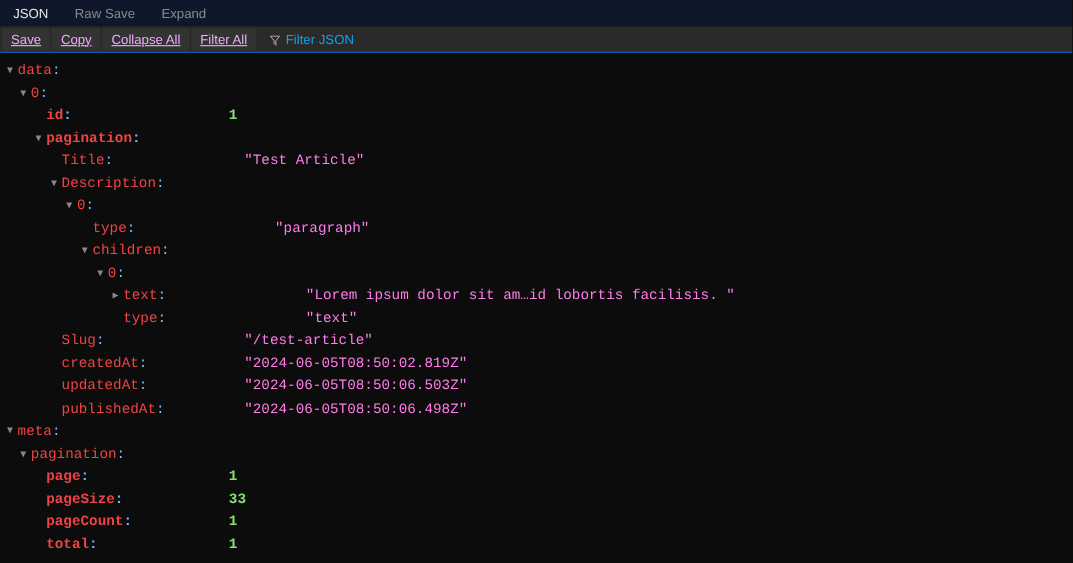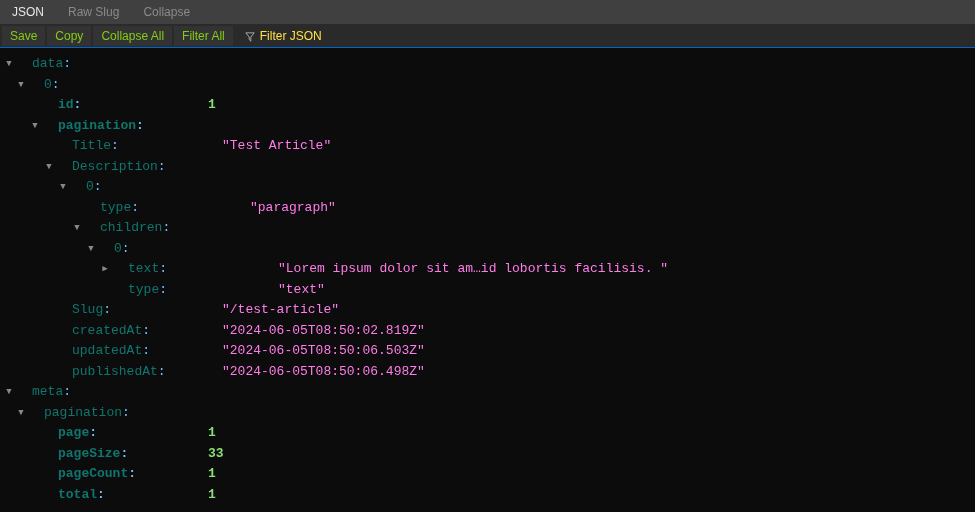--- a/index.html
+++ b/index.html
@@ -7,21 +7,21 @@
       background: #0c0c0c;
       color: #d4d4d4;
       font-family: Consolas, 'Courier New', monospace;
       font-size: 13px;
       width: 975px;
       height: 512px;
       overflow: hidden;
     }
     .tabs {
       display: flex;
-      background: #404040;
+      background: #0f172a;
       height: 24px;
       align-items: center;
       text-align: center;
     }
     .tab {
       padding: 4px 12px;
       color: #8a8a8a;
       font-family: -apple-system, 'Segoe UI', sans-serif;
       font-size: 12px;
       cursor: pointer;
@@ -33,33 +33,34 @@
       display: flex;
       background: #2a2a2a;
       height: 24px;
       align-items: center;
       border-bottom: 1px solid #0066cc;
       gap: 2px;
       padding-left: 2px;
     }
     .btn {
       padding: 3px 8px;
-      color: #84cc16;
+      color: #f0abfc;
       font-family: -apple-system, 'Segoe UI', sans-serif;
       font-size: 12px;
       cursor: pointer;
       background: #333;
       border: none;
+      text-decoration: underline;
     }
     .filter-btn {
       display: flex;
       align-items: center;
       gap: 5px;
       padding: 3px 10px;
-      color: #fde047;
+      color: #0ea5e9;
       font-family: -apple-system, 'Segoe UI', sans-serif;
       font-size: 12px;
       cursor: pointer;
       background: transparent;
       border: none;
     }
     .filter-icon {
       width: 10px;
       height: 10px;
       display: inline-block;
@@ -79,22 +80,21 @@
       color: #888888;
       cursor: pointer;
       font-size: 9px;
       margin-right: 2px;
       user-select: none;
     }
     .twisty.down::before { content: '▼'; }
     .twisty.right::before { content: '▶'; }
     .twisty.none { visibility: hidden; }
     .key {
-      color: #0f766e;
-      margin-left: 16px;
+      color: #ef4444;
     }
     .colon { color: #75bfff; }
     .val-num { color: #86de74; }
     .val-str { color: #ff7de9; }
     .key-area {
       min-width: 178px;
       display: inline-flex;
     }
     .ind0 { padding-left: 0px; }
     .ind1 { padding-left: 12px; }
@@ -103,22 +103,22 @@
     .ind4 { padding-left: 54px; }
     .ind5 { padding-left: 68px; }
     .ind6 { padding-left: 82px; }
     .ind7 { padding-left: 96px; }
   </style>
 </head>
 <body>
 
 <div class="tabs">
   <div class="tab active">JSON</div>
-  <div class="tab">Raw Slug</div>
-  <div class="tab">Collapse</div>
+  <div class="tab">Raw Save</div>
+  <div class="tab">Expand</div>
 </div>
 
 <div class="toolbar">
   <button class="btn">Save</button>
   <button class="btn">Copy</button>
   <button class="btn">Collapse All</button>
   <button class="btn">Filter All</button>
   <button class="filter-btn">
     <span class="filter-icon">
       <svg viewBox="0 0 12 12" width="10" height="10">

